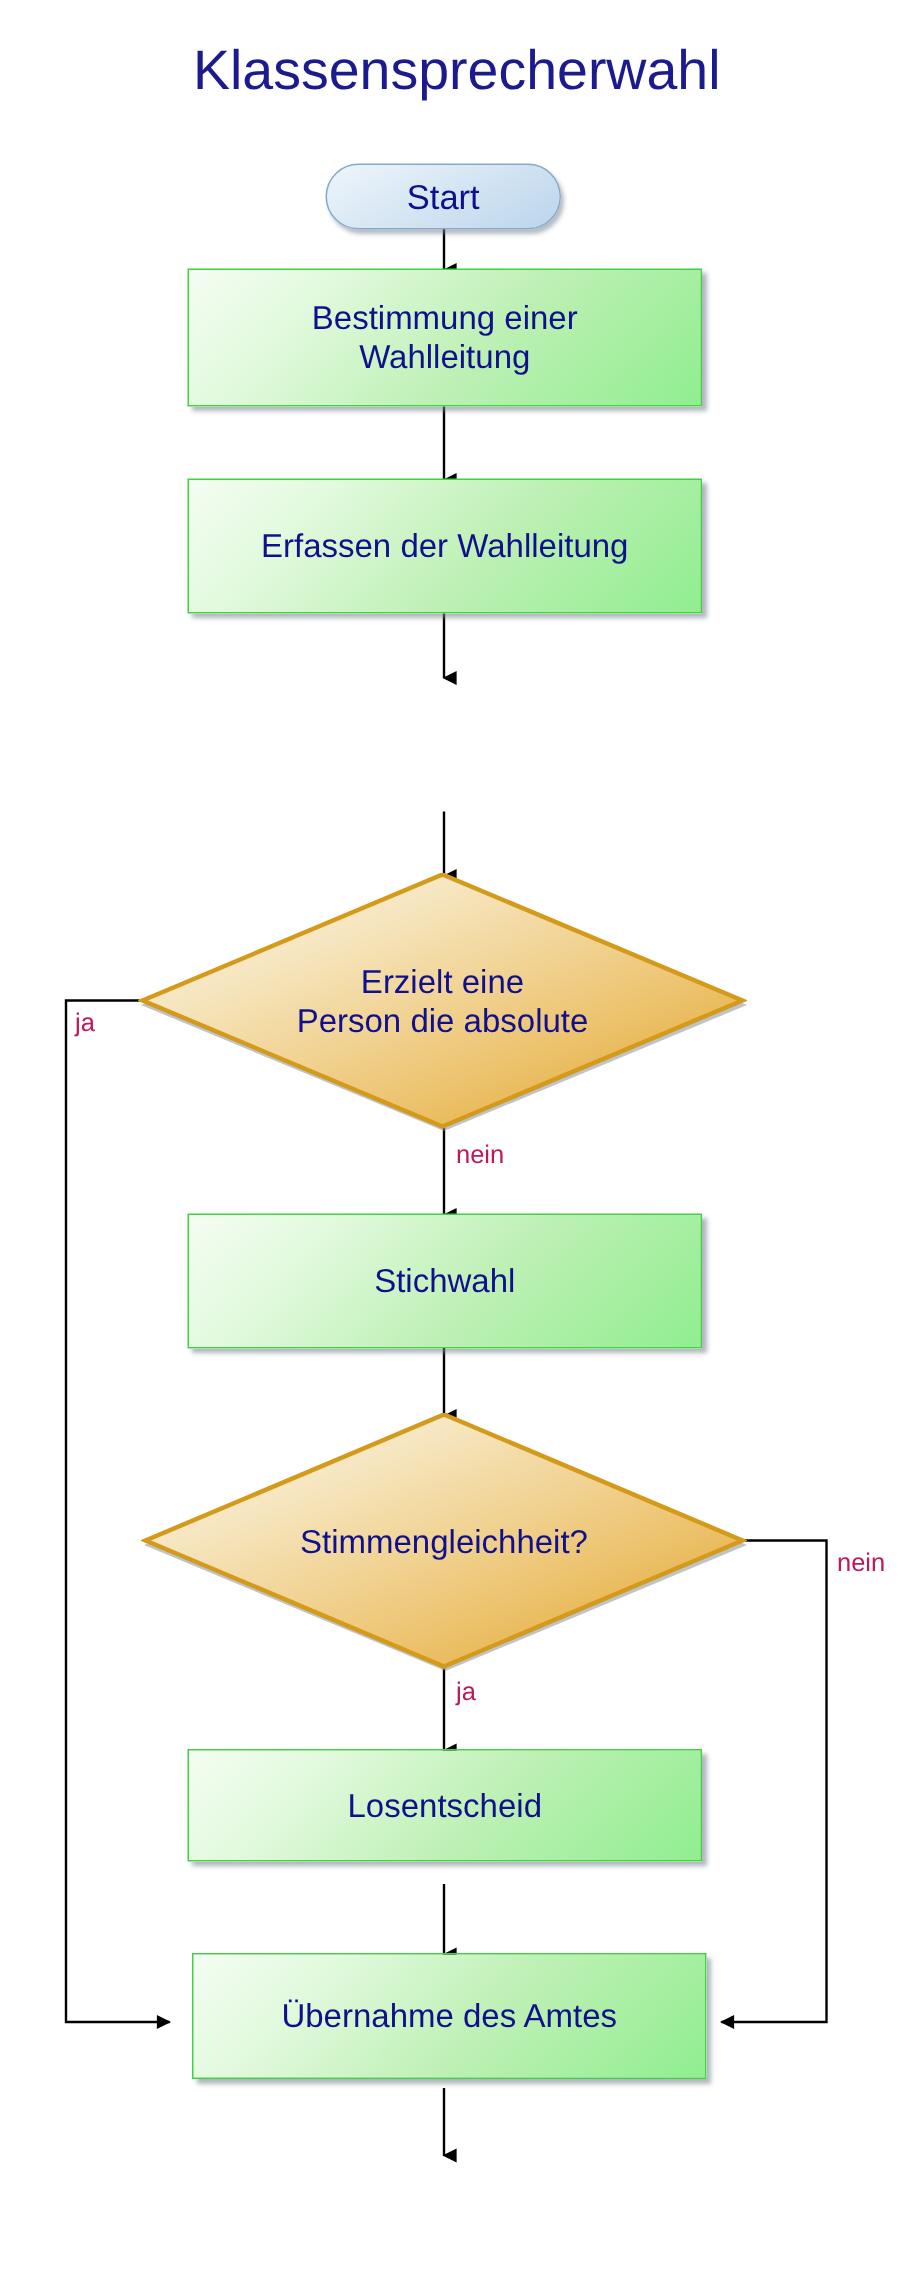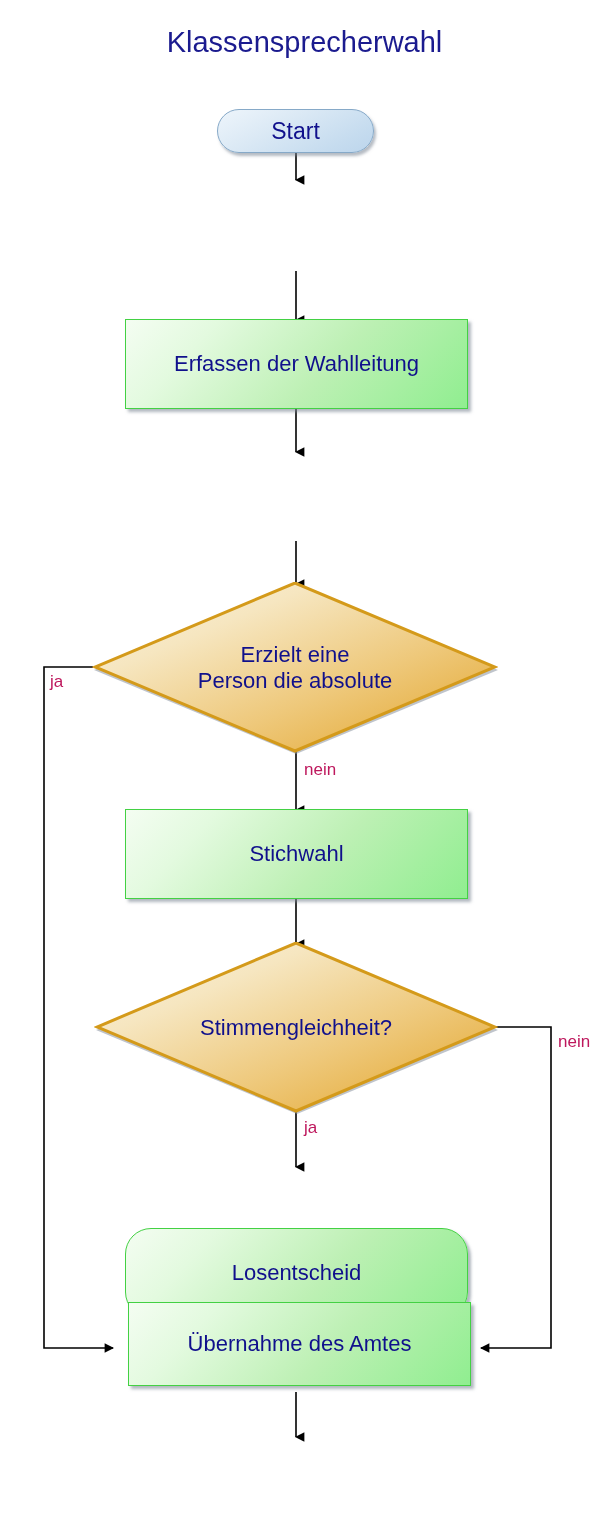--- a/index.html
+++ b/index.html
@@ -26,21 +26,21 @@
   }
 
   
   .title {
     position: absolute;
     left: 0;
     top: 26px;
     width: 609px;
     text-align: center;
     color: #1b1b8f;
-    font-size: 29px;
+    font-size: 37px;
     font-weight: normal;
     letter-spacing: 0px;
     white-space: nowrap;
   }
 
   
   .node {
     position: absolute;
     box-sizing: border-box;
     display: flex;
@@ -142,20 +142,26 @@
       <path d="M 496,1027 L 551,1027 L 551,1348 L 481,1348" marker-end="url(#arrowleft)"></path>
     </g>
   </svg>
 
   <div class="title">Klassensprecherwahl</div>
 
   <div class="node terminator" style="left:217px; top:92px; width:157px; height:44px;margin-top:17px;">
     <span>Start</span>
   </div>
 
+  <div class="node process" style="left:125px; top:179px; width:343px; height:92px;">
+    <div>
+      <div>Bestimmung einer</div>
+      <div>Wahlleitung</div>
+    </div>
+  </div>
 
   <div class="node process" style="left:125px; top:319px; width:343px; height:90px;">
     <span>Erfassen der Wahlleitung</span>
   </div>
 
 
   <div class="node decision" style="left:92px; top:582px; width:406px; height:172px;">
     <svg class="diamond-shape" viewBox="0 0 406 172" preserveAspectRatio="none" xmlns="http://www.w3.org/2000/svg">
       <defs>
         <linearGradient id="goldgrad1" x1="0" y1="0" x2="1" y2="1">
@@ -195,21 +201,21 @@
       <polygon points="203,172 404,88 203,4 2,88" fill="#8a94a0" opacity="0.55"></polygon>
       <polygon points="202,169 401,85 202,1 3,85" fill="url(#goldgrad2)" stroke="#d49a1a" stroke-width="3"></polygon>
     </svg>
     <div class="diamond-label">Stimmengleichheit?</div>
   </div>
 
   <div class="edge-label" style="left:558px; top:1032px;">nein</div>
 
   <div class="edge-label" style="left:304px; top:1118px;">ja</div>
 
-  <div class="node process" style="left:125px; top:1228px; width:343px; height:90px;border-radius:26px;">
+  <div class="node process" style="left:125px; top:1166px; width:343px; height:75px;">
     <span>Losentscheid</span>
   </div>
 
   <div class="node process" style="left:128px; top:1302px; width:343px; height:84px;">
     <span>Übernahme des Amtes</span>
   </div>
 
 
 </div>
 

